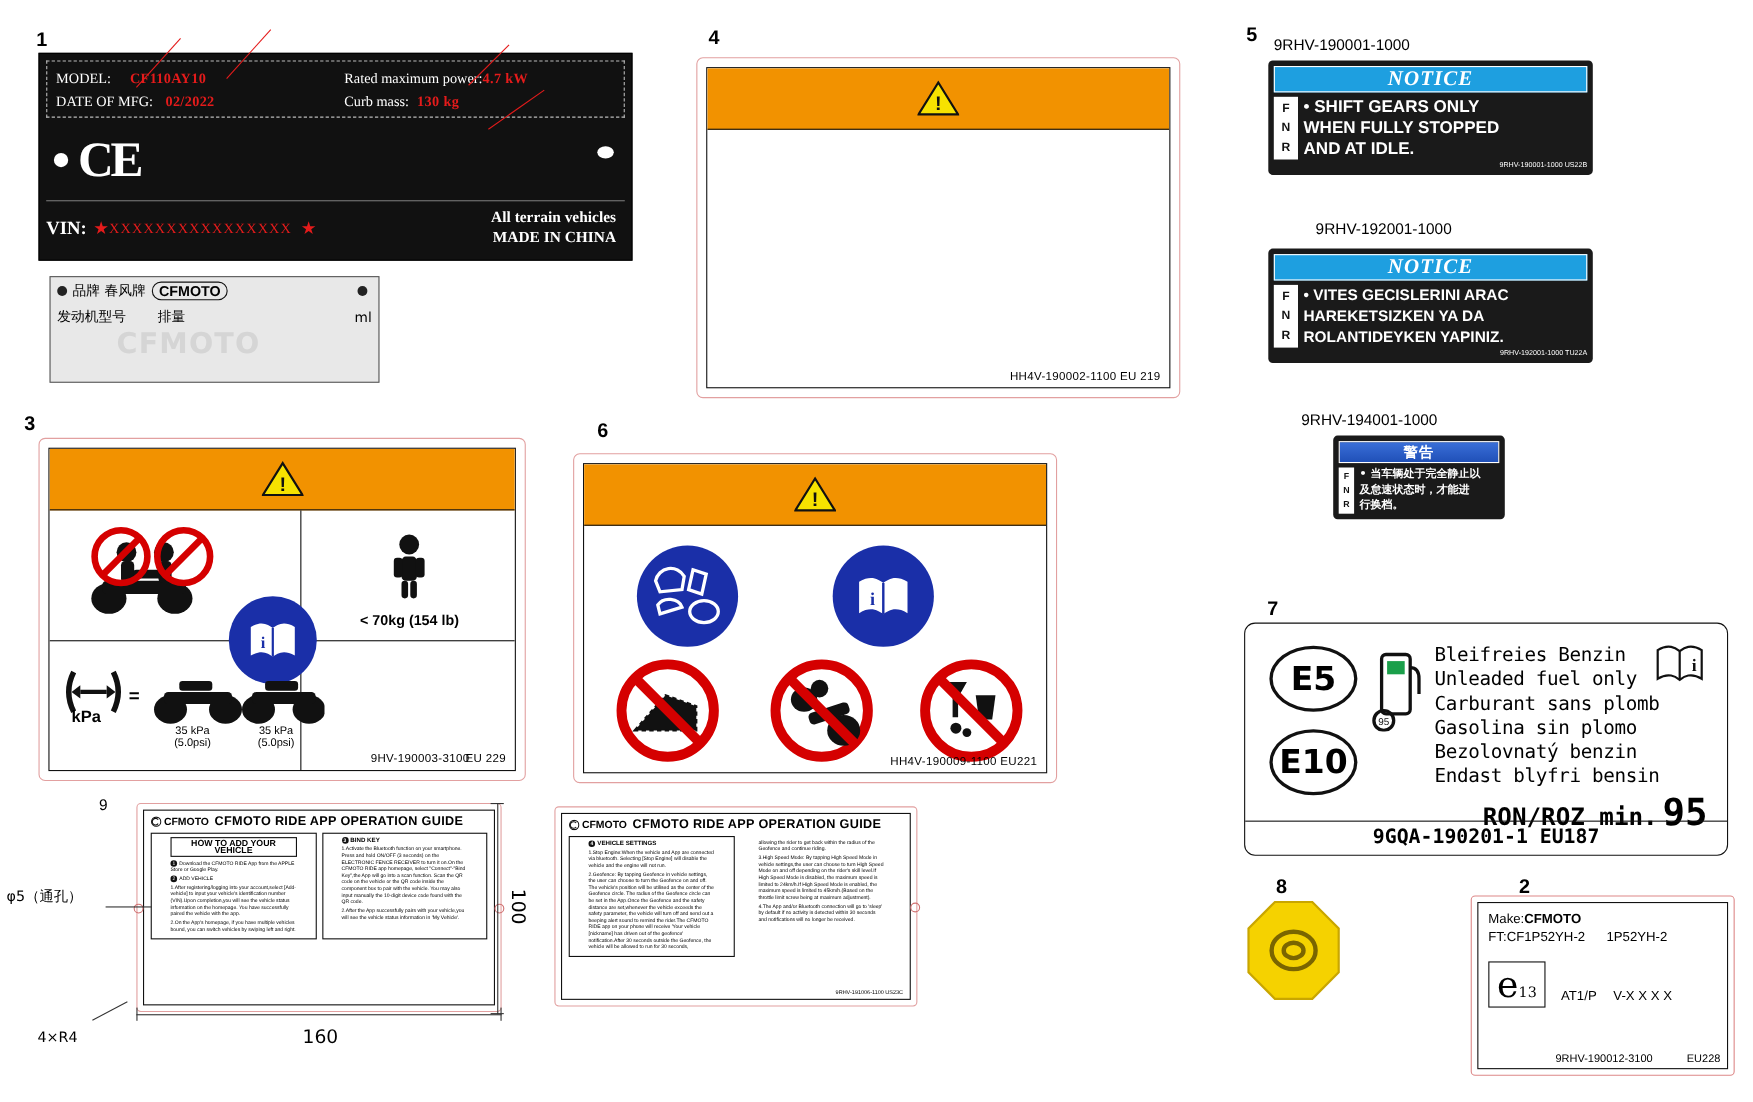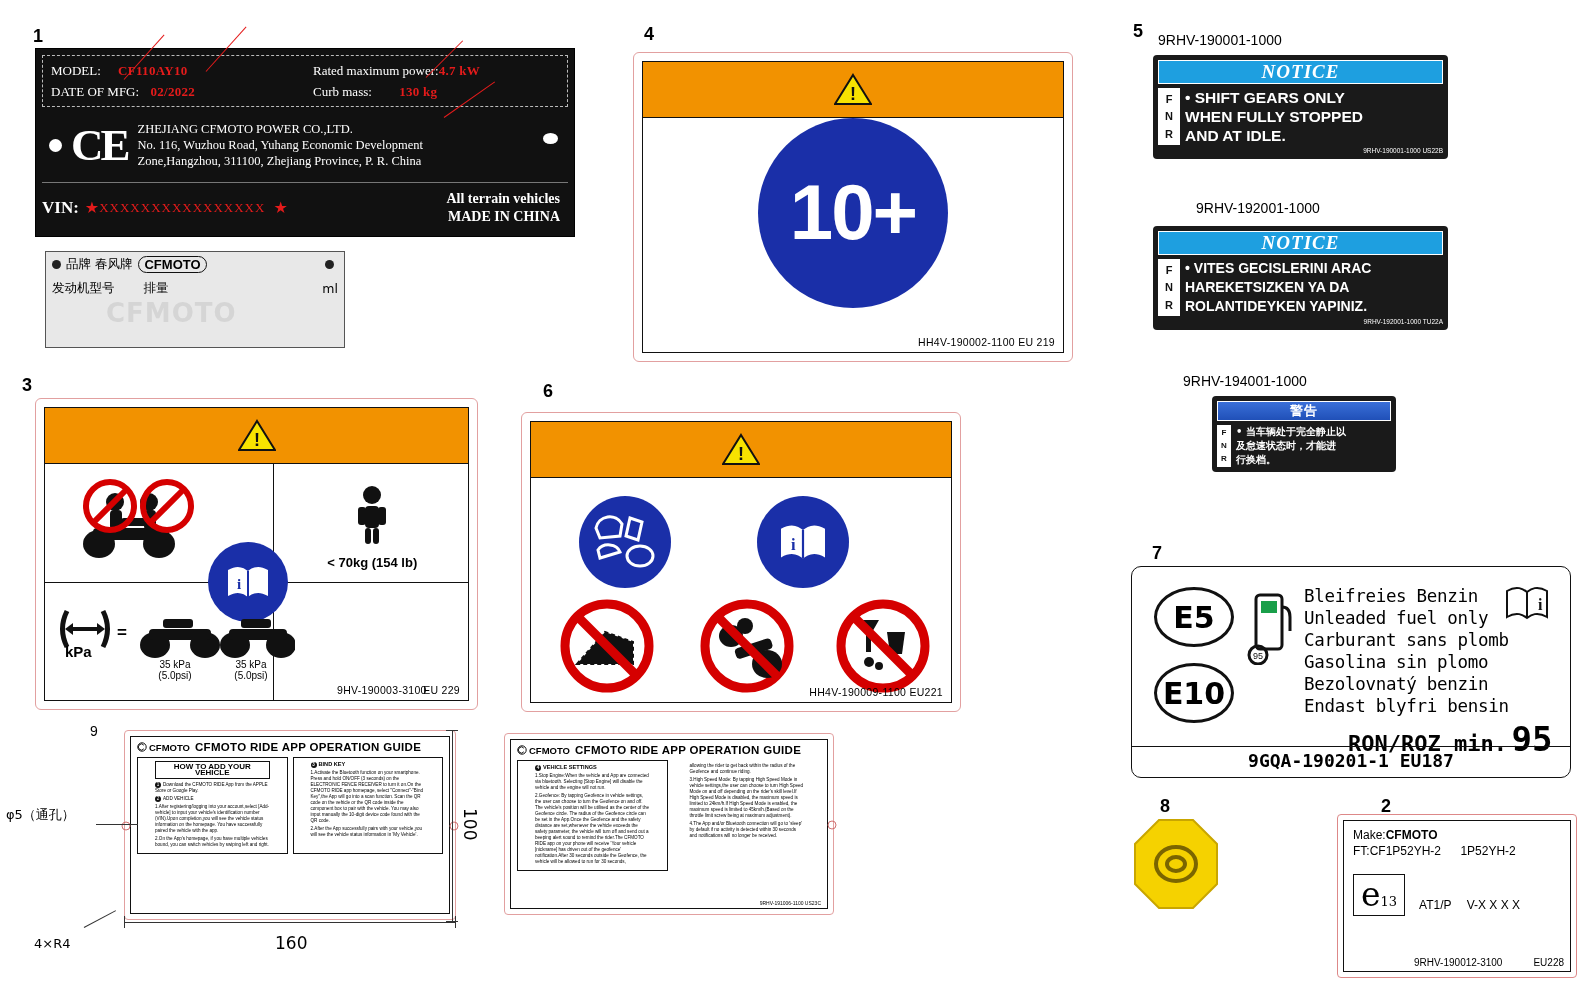--- a/index.html
+++ b/index.html
@@ -230,32 +230,27 @@
   <div class="dashrow">
     <div class="col">
       <div><span class="lbl">MODEL:</span>
         <span class="val" style="margin-left:14px">CF110AY10</span></div>
       <div><span class="lbl">DATE OF MFG:</span>
         <span class="val" style="margin-left:8px">02/2022</span></div>
     </div>
     <div class="col">
       <div><span class="lbl">Rated maximum power:</span><span class="val">4.7 kW</span></div>
       <div><span class="lbl">Curb mass:</span>
-        <span class="val" style="margin-left:24px">130 kg</span></div>
+        <span class="val" style="margin-left:4px">130 kg</span></div>
     </div>
   </div>
 
   <div class="midblock">
     <div class="dot"></div>
     <div class="ce">CE</div>
-    <div class="addr">
-      <div>ZHEJIANG CFMOTO POWER CO.,LTD.</div>
-      <div>No. 116, Wuzhou Road, Yuhang Economic Development</div>
-      <div>Zone,Hangzhou, 311100, Zhejiang Province, P. R. China</div>
-    </div>
   </div>
   <div class="sidehole" style="right:16px; top:84px;"></div>
 
   <div class="vinrow">
     <span class="vin-lbl">VIN:</span>
     <span class="star">★</span>
     <span class="vin-val">XXXXXXXXXXXXXXXX</span>
     <span class="star" style="margin-left:8px">★</span>
     <div class="atv">
       <div>All terrain vehicles</div>
@@ -285,21 +280,20 @@
 </div>
 
 <div class="wcard" id="card4">
   <div class="inner">
     <div class="wband">
       <svg class="wtri-outline" viewBox="0 0 38 33">
         <polygon points="19,2 37,31 1,31" fill="#f7e200" stroke="#111" stroke-width="2"></polygon>
         <text x="19" y="27" font-size="18" font-weight="bold" text-anchor="middle" fill="#111" font-family="Liberation Sans">!</text>
       </svg>
     </div>
-    <div class="bluecirc">10+</div>
     <div class="code">HH4V-190002-1100 EU 219</div>
   </div>
 </div>
 
 <div class="wcard" id="card3">
   <div class="inner">
     <div class="wband">
       <svg class="wtri-outline" viewBox="0 0 38 33">
         <polygon points="19,2 37,31 1,31" fill="#f7e200" stroke="#111" stroke-width="2"></polygon>
         <text x="19" y="27" font-size="18" font-weight="bold" text-anchor="middle" fill="#111" font-family="Liberation Sans">!</text>
@@ -482,21 +476,21 @@
     <div class="txt" style="font-size:14px">
       <div>• <span>VITES GECISLERINI ARAC</span></div>
       <div>HAREKETSIZKEN YA DA</div>
       <div>ROLANTIDEYKEN YAPINIZ.</div>
     </div>
   </div>
   <div class="pcode">9RHV-192001-1000 TU22A</div>
 </div>
 
 <div class="abs" style="left:1183px; top:373px; font-size:14px;">9RHV-194001-1000</div>
-<div class="notice cn" style="left:1212px; top:396px; width:184px;">
+<div class="notice cn" style="left:1212px; top:396px; width:156px;">
   <div class="head">警告</div>
   <div class="body">
     <div class="fnr" style="width:14px; font-size:8px;">
       <span>F</span>
       <span>N</span>
       <span>R</span>
     </div>
     <div class="txt">
       <div>• <span>当车辆处于完全静止以</span></div>
       <div>及怠速状态时，才能进</div>

